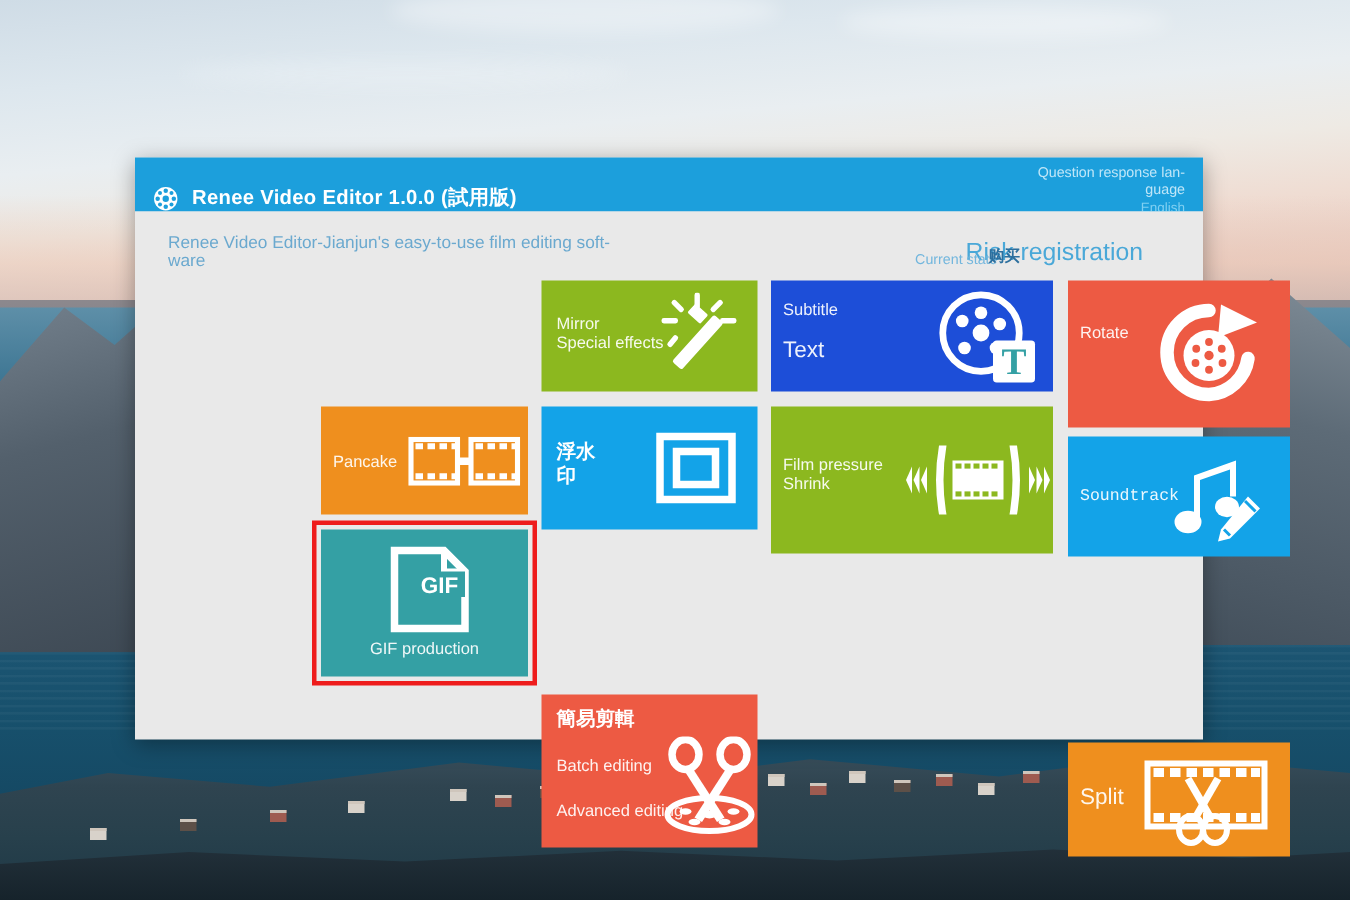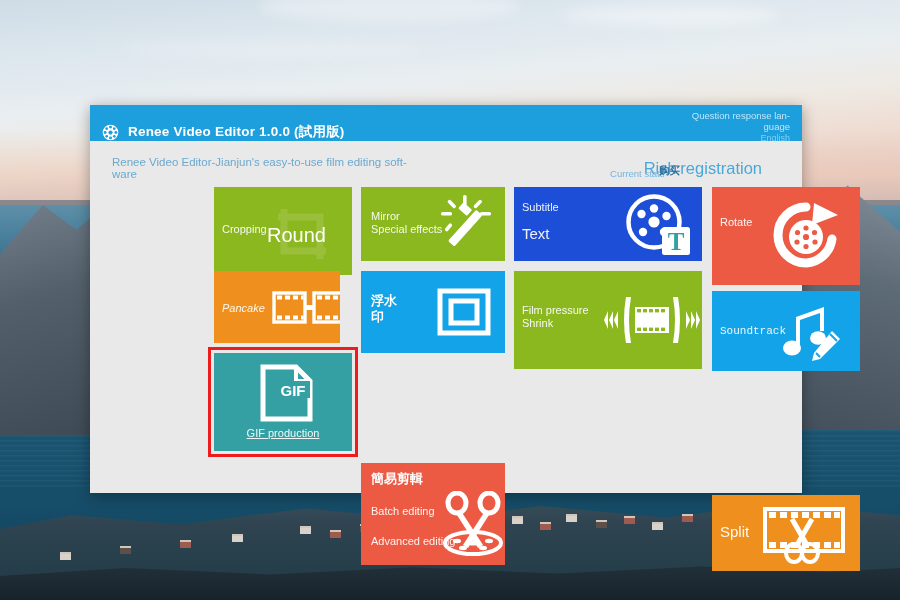--- a/index.html
+++ b/index.html
@@ -222,30 +222,20 @@
   <div id="app-subtitle">Renee Video Editor-Jianjun's easy-to-use film editing soft-
 ware</div>
   <div id="header-right">
     <span id="risk-reg">Risk registration</span>
     <span id="current-state">Current state</span>
     <span id="buy-link">购买</span>
   </div>
 
   <div id="tile-grid">
 
-    <div class="tile" style="left:124px;top:0px;width:138px;height:88px;background:#8cb81f;">
-      <span class="tile-label" style="left:8px;top:36px;">Cropping</span>
-      <span class="tile-label big" style="left:53px;top:37px;">Round</span>
-      <span class="tile-icon" style="left:58px;top:18px;opacity:0.12;">
-        <svg width="60" height="58" viewBox="0 0 60 58" aria-hidden="true">
-          <path d="M12 4 L12 46 L54 46" stroke="#ffffff" stroke-width="7" fill="none"></path>
-          <path d="M6 12 L48 12 L48 54" stroke="#ffffff" stroke-width="7" fill="none"></path>
-        </svg>
-      </span>
-    </div>
 
     <div class="tile" style="left:271px;top:0px;width:144px;height:74px;background:#8cb81f;">
       <span class="tile-label" style="left:10px;top:23px;">Mirror
 Special effects</span>
       <span class="tile-icon" style="left:72px;top:8px;">
         <svg width="62" height="58" viewBox="0 0 62 58" aria-hidden="true">
           <g fill="#ffffff">
             <rect x="28" y="12" width="8.5" height="42" rx="1.6" transform="rotate(42 32 33)"></rect>
             <rect x="26.5" y="10" width="11.5" height="8" rx="1" transform="rotate(42 32 14)"></rect>
             <rect x="30" y="0" width="3.6" height="11" rx="1.6"></rect>
@@ -288,21 +278,21 @@
           <circle cx="36" cy="27" r="2.6" fill="#ed5a43"></circle>
           <circle cx="44.5" cy="31.5" r="2.6" fill="#ed5a43"></circle>
           <circle cx="45" cy="41" r="2.6" fill="#ed5a43"></circle>
           <circle cx="36" cy="45.5" r="2.6" fill="#ed5a43"></circle>
           <circle cx="27" cy="41" r="2.6" fill="#ed5a43"></circle>
           <circle cx="27.5" cy="31.5" r="2.6" fill="#ed5a43"></circle>
         </svg>
       </span>
     </div>
 
-    <div class="tile" style="left:124px;top:84px;width:126px;height:72px;background:#ef8f1e;font-style:italic;">
+    <div class="tile" style="left:124px;top:84px;width:138px;height:72px;background:#ef8f1e;">
       <span class="tile-label" style="left:8px;top:31px;">Pancake</span>
       <span class="tile-icon" style="left:58px;top:14px;">
         <svg width="76" height="46" viewBox="0 0 76 46" aria-hidden="true">
           <g fill="none" stroke="#ffffff" stroke-width="3.4">
             <rect x="2" y="8" width="31" height="29"></rect>
             <rect x="42" y="8" width="31" height="29"></rect>
           </g>
           <g fill="#ffffff">
             <rect x="5" y="10.5" width="5" height="4"></rect>
               <rect x="13" y="10.5" width="5" height="4"></rect>
@@ -380,21 +370,21 @@
             <ellipse cx="38" cy="37" rx="8" ry="6.8"></ellipse>
             <path d="M52 30 L60 38 L40 58 L32 60 L34 52 Z"></path>
           </g>
           <path d="M36 52 L40 56" stroke="#13a3e8" stroke-width="2" fill="none"></path>
           <path d="M50 33 L57 40" stroke="#13a3e8" stroke-width="2" fill="none"></path>
         </svg>
       </span>
     </div>
 
     <div class="tile" style="left:124px;top:166px;width:138px;height:98px;background:#34a0a4;">
-      <span class="tile-label" style="left:0px;top:74px;width:138px;text-align:center;text-decoration:underline;">GIF production</span>
+      <span class="tile-label" style="left:0px;top:74px;width:138px;text-align:center;">GIF production</span>
       <span class="tile-icon" style="left:44px;top:10px;">
         <svg width="56" height="60" viewBox="0 0 56 60" aria-hidden="true">
           <path d="M5 4 L38 4 L52 18 L52 56 L5 56 Z" fill="none" stroke="#ffffff" stroke-width="5"></path>
           <path d="M38 4 L38 18 L52 18" fill="none" stroke="#ffffff" stroke-width="4"></path>
           <rect x="18" y="18" width="34" height="17" fill="#34a0a4"></rect>
           <text x="35" y="32.5" font-family="Liberation Sans, sans-serif" font-size="15" font-weight="bold" fill="#ffffff" text-anchor="middle">GIF</text>
         </svg>
       </span>
     </div>
     <div class="sel-ring" style="left:118px;top:160px;width:150px;height:110px;"></div>

